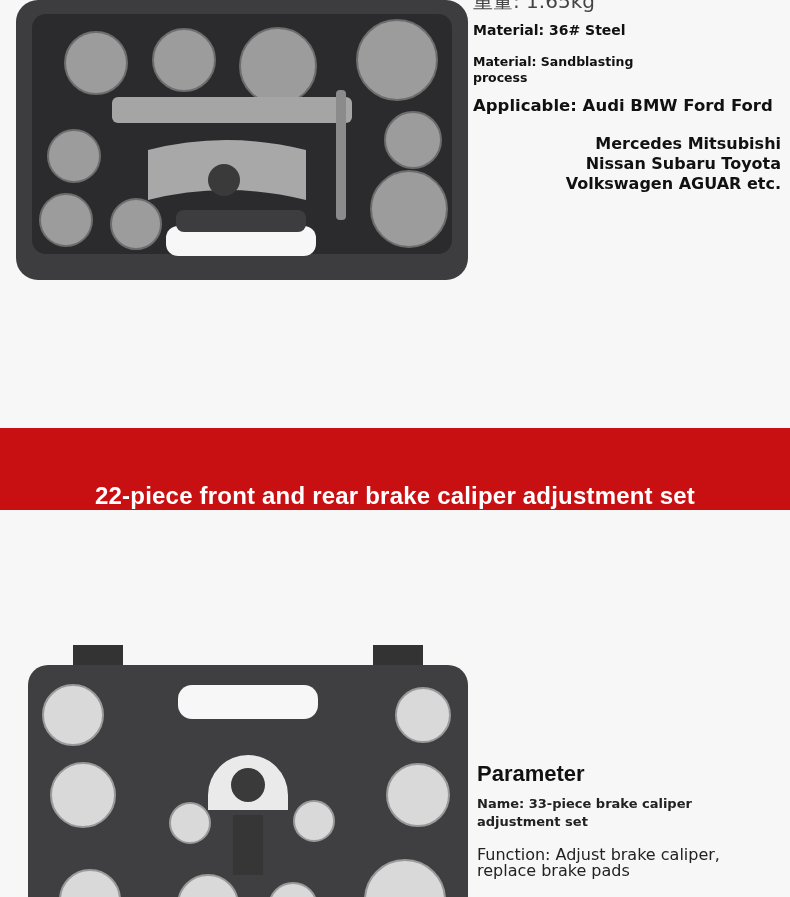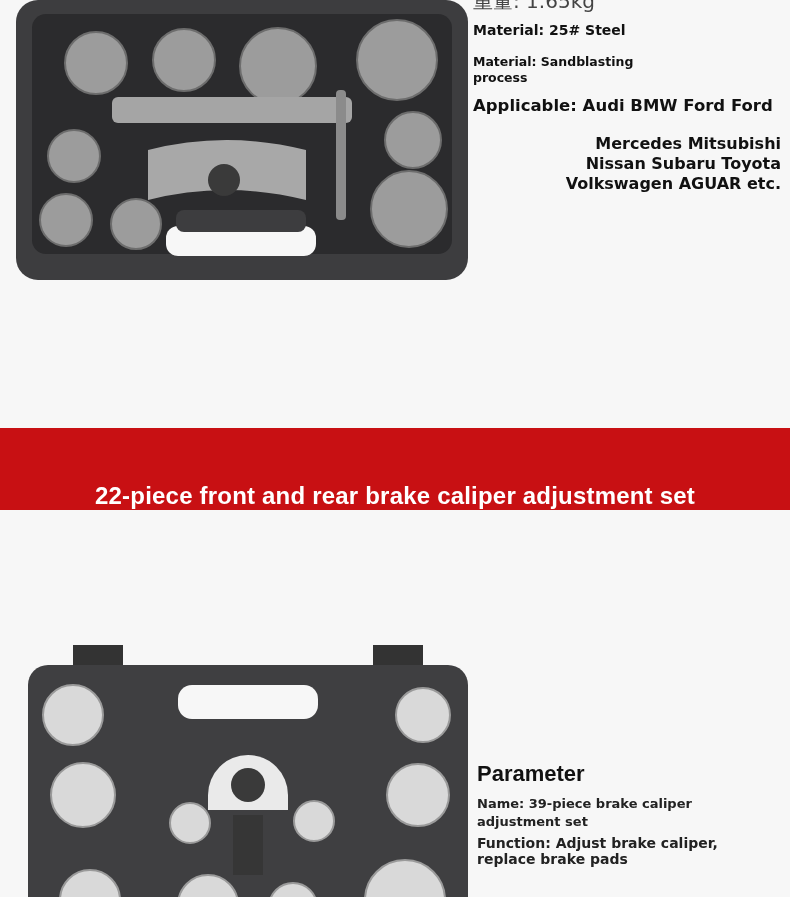--- a/index.html
+++ b/index.html
@@ -13,21 +13,21 @@
   .process { top: 54px; font-size: 12.5px; line-height: 16px; width: 170px; }
   .applicable { top: 96px; font-size: 16.5px; }
   .brands { position: absolute; left: 68px; top: 134px; font-size: 16px; font-weight: bold; line-height: 20px; width: 240px; text-align: right; }
   .banner { position: absolute; left: 0; top: 428px; width: 790px; height: 82px; background: #c81013; display: flex; align-items: flex-end; justify-content: center; }
   .banner-text { color: #fff; font-weight: bold; font-size: 24px; font-family: "Liberation Sans", sans-serif; letter-spacing: 0.2px; }
   .section2 { position: absolute; left: 0; top: 510px; width: 790px; height: 387px; background: #f7f7f7; }
   .case2 { position: absolute; left: 28px; top: 135px; width: 440px; height: 260px; }
   .params { position: absolute; left: 477px; top: 250px; width: 300px; color: #111; }
   .params-title { font-size: 22px; font-weight: bold; line-height: 27px; font-family: "Liberation Sans", sans-serif; }
   .p-name { margin-top: 8px; font-size: 13px; font-weight: bold; line-height: 18px; color: #222; }
-  .p-func { margin-top: 4px; font-size: 14px; font-weight: bold; line-height: 16px; color: #222; }
+  .p-func { margin-top: 16px; font-size: 16px; font-weight: normal; line-height: 16px; color: #222; }
 </style>
 </head>
 <body>
 
 <div class="section1">
   <svg class="case1" viewBox="0 0 452 302">
     <rect x="36" y="0" width="380" height="30" rx="6" fill="#3a3a3a"></rect>
     <rect x="0" y="20" width="452" height="280" rx="22" fill="#3d3d3f"></rect>
     <rect x="16" y="34" width="420" height="240" rx="14" fill="#2b2b2d"></rect>
     <rect x="150" y="246" width="150" height="30" rx="12" fill="#f7f7f7"></rect>
@@ -44,21 +44,21 @@
       <circle cx="393" cy="229" r="38"></circle>
     </g>
     <rect x="96" y="117" width="240" height="26" rx="6" fill="#a5a5a5"></rect>
     <rect x="320" y="110" width="10" height="130" rx="4" fill="#8b8b8b"></rect>
     <path d="M132 170 Q210 150 290 170 L290 220 Q210 200 132 220 Z" fill="#a8a8a8"></path>
     <circle cx="208" cy="200" r="16" fill="#3a3a3a"></circle>
   </svg>
 
   <div class="specs">
     <div class="weight">重量:  1.65kg</div>
-    <div class="spec material">Material: 25# Steel</div>
+    <div class="spec material">Material: 36# Steel</div>
     <div class="spec process">Material: Sandblasting process</div>
     <div class="spec applicable">Applicable: Audi BMW Ford Ford</div>
     <div class="brands">Mercedes Mitsubishi Nissan Subaru Toyota Volkswagen AGUAR etc.</div>
   </div>
 </div>
 
 <div class="banner">
   <div class="banner-text">22-piece front and rear brake caliper adjustment set</div>
 </div>
 
@@ -80,16 +80,16 @@
       <circle cx="265" cy="262" r="24"></circle>
       <circle cx="377" cy="255" r="40"></circle>
     </g>
     <path d="M180 150 A40 40 0 0 1 260 150 L260 165 L180 165 Z" fill="#eaeaea"></path>
     <circle cx="220" cy="140" r="17" fill="#3a3a3a"></circle>
     <rect x="205" y="170" width="30" height="60" fill="#363636"></rect>
   </svg>
 
   <div class="params">
     <div class="params-title">Parameter</div>
-    <div class="p-name">Name: 39-piece brake caliper adjustment set</div>
+    <div class="p-name">Name: 33-piece brake caliper adjustment set</div>
     <div class="p-func">Function: Adjust brake caliper, replace brake pads</div>
   </div>
 </div>
 
 </body></html>

